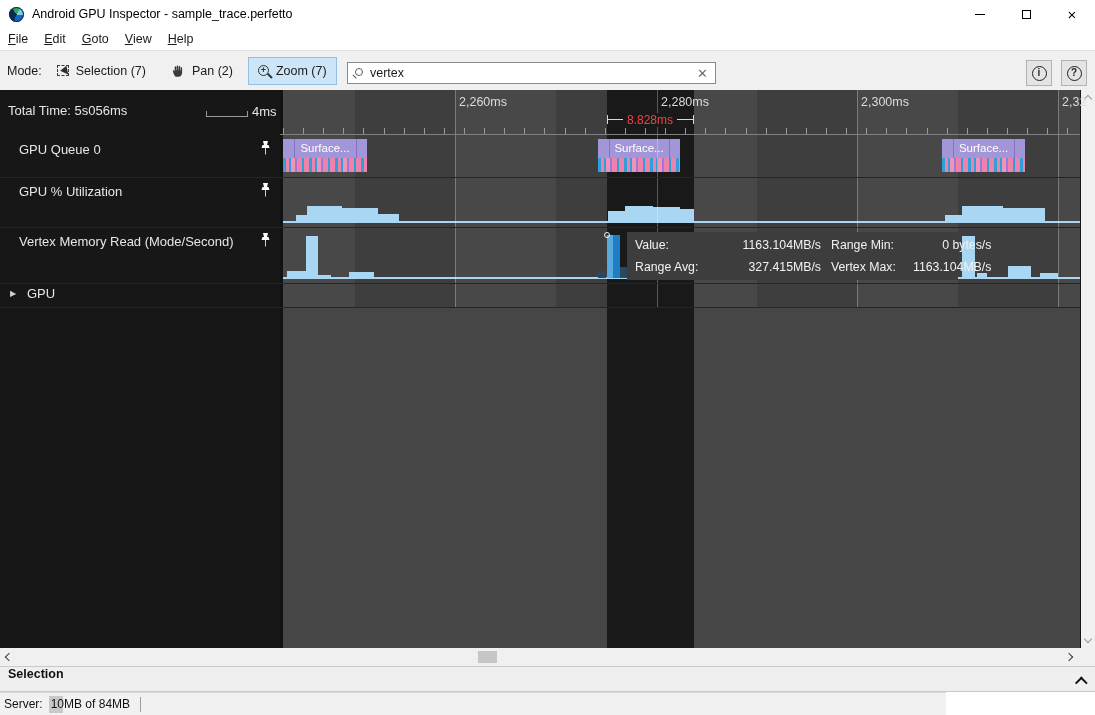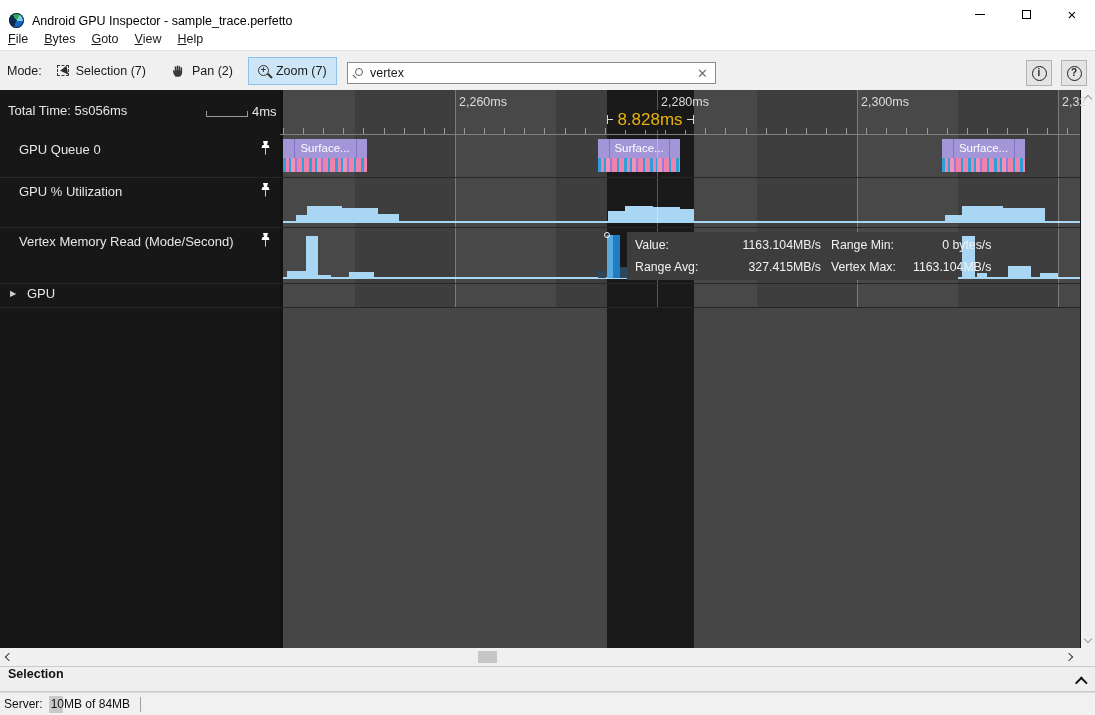--- a/index.html
+++ b/index.html
@@ -1,20 +1,20 @@
 <!DOCTYPE html>
 <html style="--accent_blue: #1d7ec7; --light_blue: #a9d7f3; --purple: #a295d8; --pink: #ee82ab; --stripe_blue: #2e9fd8; --selection_dark: #191919; --band_light: #484848; --band_dark: #3e3e3e;"><head>
 <meta charset="utf-8">
 <style>
   *{margin:0;padding:0;box-sizing:border-box}
   html,body{width:1095px;height:715px;overflow:hidden}
   body{font-family:"Liberation Sans",sans-serif;position:relative;background:#fff;color:#1a1a1a}
 
   
-  .titlebar{position:absolute;left:0;top:0;width:1095px;height:28px;background:#fff;display:flex;align-items:flex-end}
+  .titlebar{position:absolute;left:0;top:0;width:1095px;height:28px;background:#fff;display:flex;align-items:center}
   .app-logo{width:15px;height:15px;border-radius:50%;margin-left:9px;flex:0 0 auto;
     background:conic-gradient(from 200deg,#0d2b52 0 35%,#2fa84f 35% 52%,#7ccbe8 52% 72%,#1667c0 72% 100%);
     box-shadow:inset 0 0 0 1px #0d2b52}
   .app-title{margin-left:8px;font-size:12.5px;color:#000;white-space:nowrap}
   .win-controls{position:absolute;right:0;top:0;height:28px;display:flex}
   .win-btn{width:46px;height:28px;display:flex;align-items:center;justify-content:center;background:transparent;border:none}
   .ic-min{width:10px;height:1px;background:#000}
   .ic-max{width:9px;height:9px;border:1px solid #000}
   .ic-close{font-size:15px;line-height:1;color:#000}
 
@@ -57,21 +57,21 @@
   .gutter{position:absolute;left:280px;top:0;width:3px;height:558px;background:#121212;z-index:3}
   .sel-col{position:absolute;top:0;height:558px;background:var(--selection_dark);z-index:2}
   .gridline{position:absolute;top:0;width:1px;height:217px;background:rgba(255,255,255,0.28);z-index:3}
   .tick{position:absolute;top:38px;width:1px;height:7px;background:#9a9a9a;z-index:3}
   .ruler-bottom{position:absolute;left:280px;top:44px;width:800px;height:1px;background:#7f7f7f;z-index:6}
   .hsep{position:absolute;left:0;width:1080px;height:1px;background:#262626;z-index:6}
   .time-label{position:absolute;top:5px;font-size:12.5px;color:#dcdcdc;z-index:4;white-space:nowrap}
   .measure{position:absolute;top:22px;height:15px;z-index:4;display:flex;align-items:center;justify-content:center}
   .measure::before{content:'';position:absolute;left:0;right:0;top:7px;height:1px;background:#d8d8d8}
   .measure::after{content:'';position:absolute;left:0;top:3px;width:1px;height:9px;background:#d8d8d8;box-shadow:86px 0 #d8d8d8}
-  .measure span{position:relative;background:var(--selection_dark);padding:0 4px;font-size:17px;color:#eab308;z-index:1}
+  .measure span{position:relative;background:var(--selection_dark);padding:0 4px;font-size:12px;color:#ef4444;z-index:1}
 
   .left-panel{position:absolute;left:0;top:0;width:280px;height:558px;background:#171717;z-index:5}
   .lp-text{position:absolute;font-size:13px;color:#e6e6e6;white-space:nowrap}
   .scale-bracket{position:absolute;left:206px;top:21px;width:42px;height:6px;
     border-left:1px solid #9a9a9a;border-right:1px solid #9a9a9a;border-bottom:1px solid #9a9a9a}
   .pin{position:absolute;left:259px;width:13px;height:15px}
   .tri{position:absolute;left:10px;font-size:8px;color:#cfcfcf}
 
   .content{position:absolute;left:0;top:0;width:1080px;height:558px;z-index:4}
   .surface{position:absolute;top:49px;height:33px}
@@ -106,21 +106,21 @@
   .hscroll{position:absolute;left:0;top:648px;width:1095px;height:18px;background:#f0f0f0}
   .hs-btn{position:absolute;top:0;width:18px;height:18px;display:flex;align-items:center;justify-content:center;background:transparent;border:none}
   .hthumb{position:absolute;left:478px;top:3px;width:19px;height:12px;background:#c6c6c6}
 
   
   .sel-panel{position:absolute;left:0;top:666px;width:1095px;height:26px;background:#efefef;
     border-top:1px solid #c9c9c9;border-bottom:1px solid #c9c9c9;display:flex;align-items:flex-start}
   .sel-title{margin-left:8px;font-weight:700;font-size:12.5px;color:#111}
   .collapse{position:absolute;right:10px;top:9px;width:11px;height:11px;background:none;border:none}
   .collapse i{display:block;width:9px;height:9px;border-top:2px solid #111;border-right:2px solid #111;transform:rotate(-45deg) translate(1px,3px)}
-  .statusbar{position:absolute;left:0;top:692px;width:1095px;height:23px;background:#f1f1f1;border-top:1px solid #d9d9d9;
+  .statusbar{position:absolute;left:0;top:692px;width:946px;height:23px;background:#f1f1f1;border-top:1px solid #d9d9d9;
     display:flex;align-items:center;font-size:12px;color:#111}
   .server-label{margin-left:4px}
   .mem-wrap{position:relative;margin-left:6px;height:17px;display:flex;align-items:center;padding:0 2px}
   .mem-fill{position:absolute;left:0;top:0;width:14px;height:17px;background:#c9c9c9}
   .mem-text{position:relative;z-index:1;white-space:nowrap}
   .status-sep{width:1px;height:15px;background:#9f9f9f;margin-left:8px}
 </style>
 </head>
 <body>
 
@@ -135,21 +135,21 @@
         <span class="ic-max"></span>
       </button>
     <button class="win-btn">
         <span class="ic-close">×</span>
       </button>
   </div>
 </div>
 
 <div class="menubar">
     <span class="menu-item">File</span>
-    <span class="menu-item">Bytes</span>
+    <span class="menu-item">Edit</span>
     <span class="menu-item">Goto</span>
     <span class="menu-item">View</span>
     <span class="menu-item">Help</span>
   </div>
 
 <div class="toolbar">
   <span class="mode-label">Mode:</span>
   <span style="display:inline-flex;align-items:center">
       <button class="mode-btn">
         <span class="ic-sel-box"></span>

